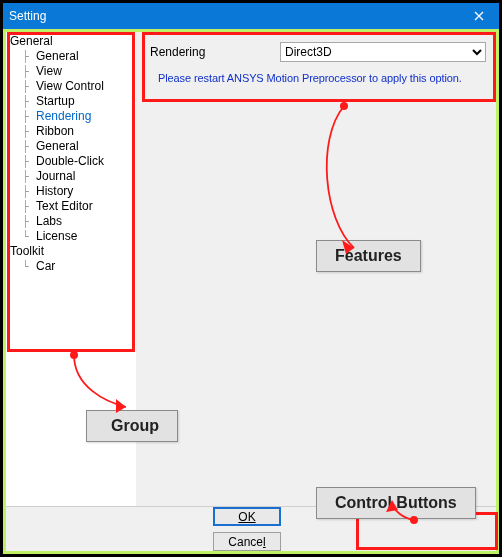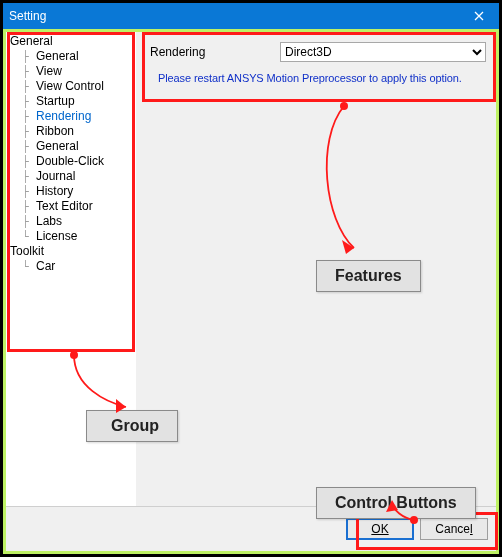--- a/index.html
+++ b/index.html
@@ -51,37 +51,37 @@
   }
   .restart-msg {
     font-size: 11px; color: #1030c8; padding: 10px 10px 0 22px;
     letter-spacing: -0.1px;
   }
 
   .button-bar {
     position: absolute; left: 0; right: 0; bottom: 0; height: 45px;
     border-top: 1px solid #cfcfcf; background: #f0f0f0;
     display: flex; justify-content: flex-end; align-items: center;
-    padding-right: 8px; gap: 6px;
+    padding-right: 8px; gap: 6px; flex-direction: column;
   }
   .btn {
     min-width: 68px; height: 22px; font-size: 12px; background: #e9e9e9;
     border: 1px solid #9e9e9e; padding: 0 10px; cursor: pointer;
   }
   .btn.default { border: 1px solid #1a6fd1; box-shadow: 0 0 0 1px #1a6fd1 inset; }
   .btn u { text-decoration: underline; }
 
   
   .callout {
     position: absolute; background: #e2e2e2; border: 1px solid #8a8a8a;
     padding: 6px 18px; font-size: 16px; font-weight: bold; color: #222;
     box-shadow: 1px 1px 2px rgba(0,0,0,.15);
   }
   .callout.group    { left: 80px;  top: 378px; padding-left: 24px; }
-  .callout.features { left: 310px; top: 228px; text-align: center; }
+  .callout.features { left: 310px; top: 208px; text-align: center; }
   .callout.ctrl     { left: 310px; top: 448px; margin-top: 7px; }
 
   
   .hl {
     position: absolute; border: 3px solid #ff1a1a; pointer-events: none;
   }
   .hl.tree     { left: 1px;   top: 0px;   width: 128px; height: 320px; }
   .hl.features { left: 136px; top: 0px;   width: 354px; height: 70px;  }
   .hl.buttons  { left: 350px; top: 480px; width: 142px; height: 38px;  }
 

